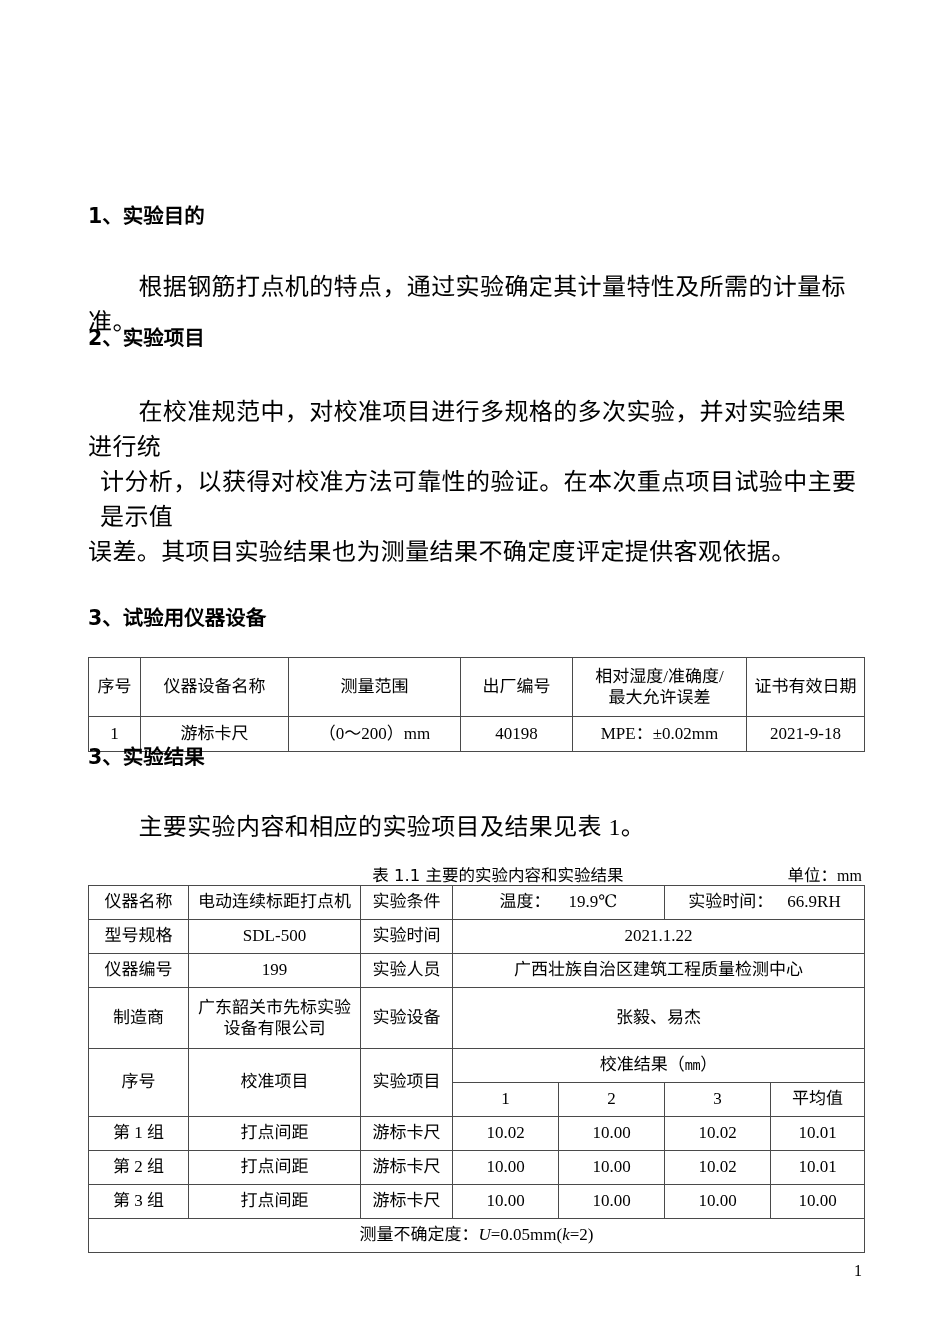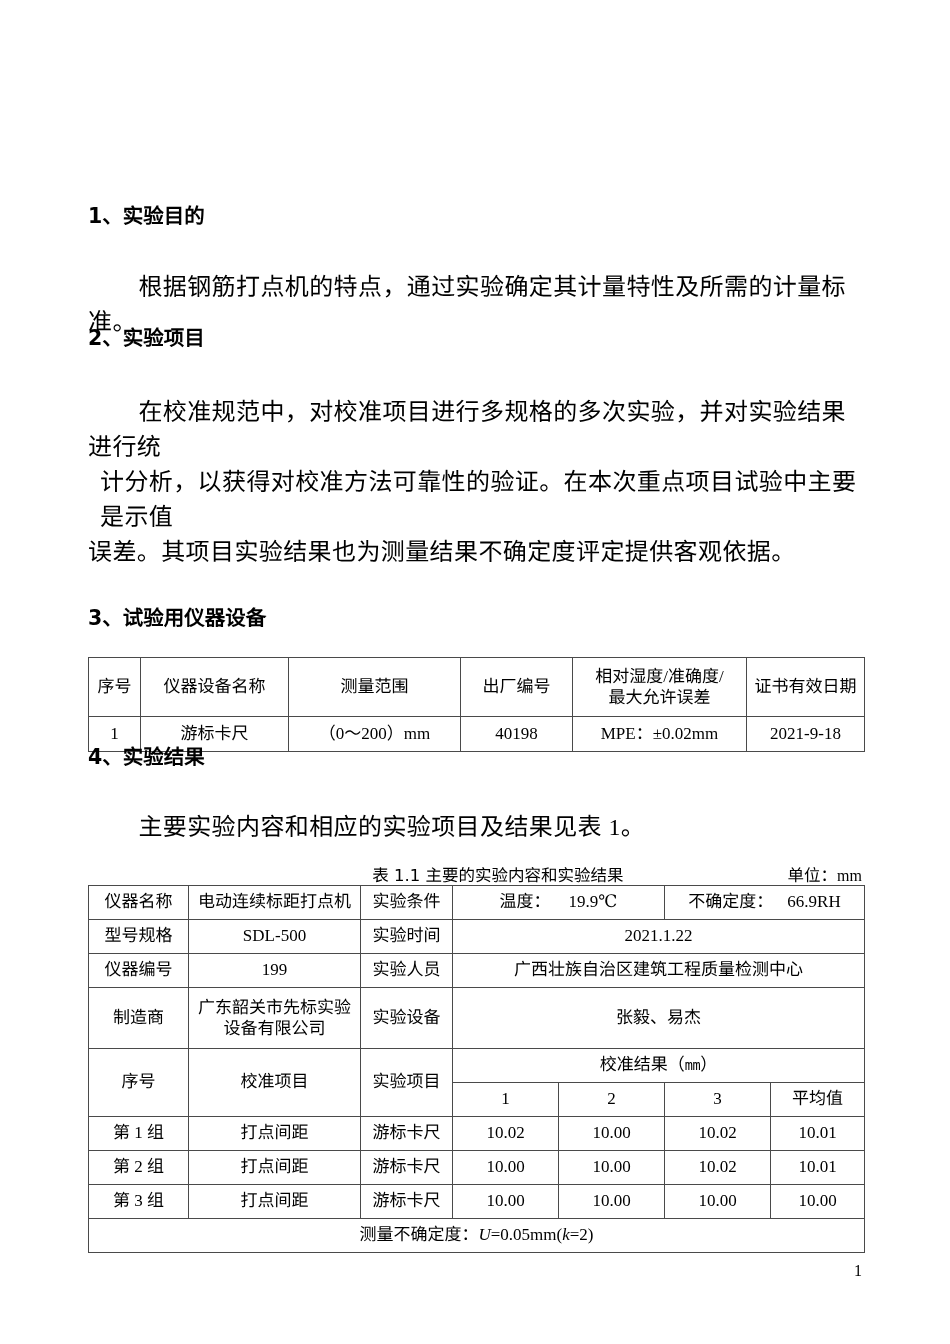--- a/index.html
+++ b/index.html
@@ -200,21 +200,21 @@
             <td>（0～200）mm</td>
             <td>40198</td>
             <td>MPE：±0.02mm</td>
             <td>2021-9-18</td>
           </tr>
         </tbody>
       </table>
     </div>
 
     <div class="abs" style="top:744px; left:0; width:776px;">
-      <div class="section-heading">4、实验结果</div>
+      <div class="section-heading">3、实验结果</div>
     </div>
     <div class="abs" style="top:810px; left:0; width:776px;">
       <p class="body-para indent-2">主要实验内容和相应的实验项目及结果见表 1。</p>
     </div>
 
     <div class="abs" style="top:862px; left:0;">
       <div class="caption-row">
         <div class="caption-main">表 1.1 主要的实验内容和实验结果</div>
         <div class="caption-unit">
           <span>单位：</span><span class="unit-mm">mm</span>
@@ -236,21 +236,21 @@
         <tbody>
 
           <tr>
             <td>仪器名称</td>
             <td>电动连续标距打点机</td>
             <td>实验条件</td>
             <td colspan="2">
               <span>温度：</span><span class="spacer-wide"></span><span>19.9℃</span>
             </td>
             <td colspan="2">
-              <span>不确定度：</span><span class="spacer-mid"></span><span>66.9RH</span>
+              <span>实验时间：</span><span class="spacer-mid"></span><span>66.9RH</span>
             </td>
           </tr>
 
           <tr>
             <td>型号规格</td>
             <td>SDL-500</td>
             <td>实验时间</td>
             <td colspan="4">2021.1.22</td>
           </tr>
 

